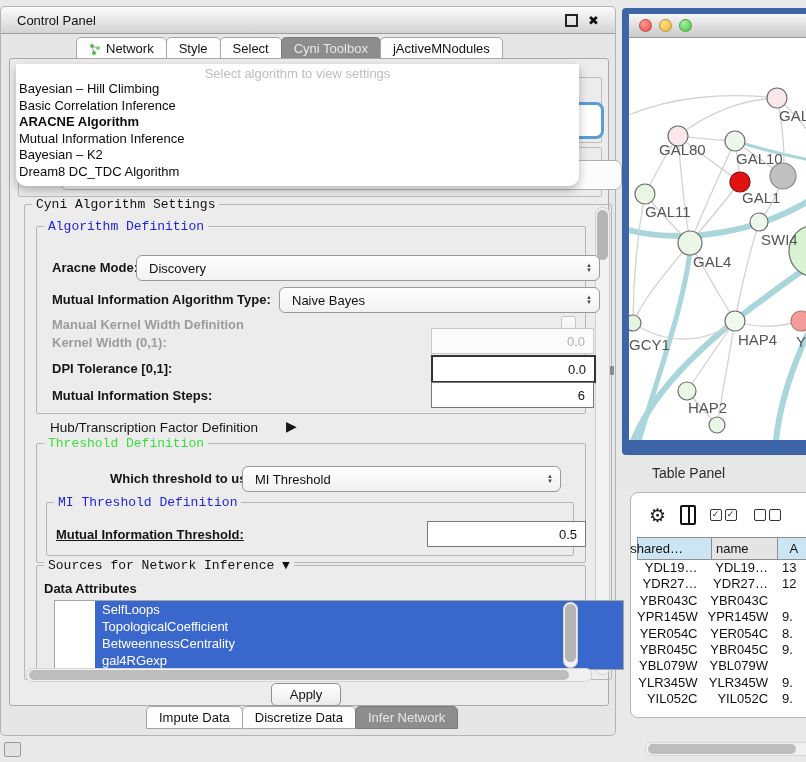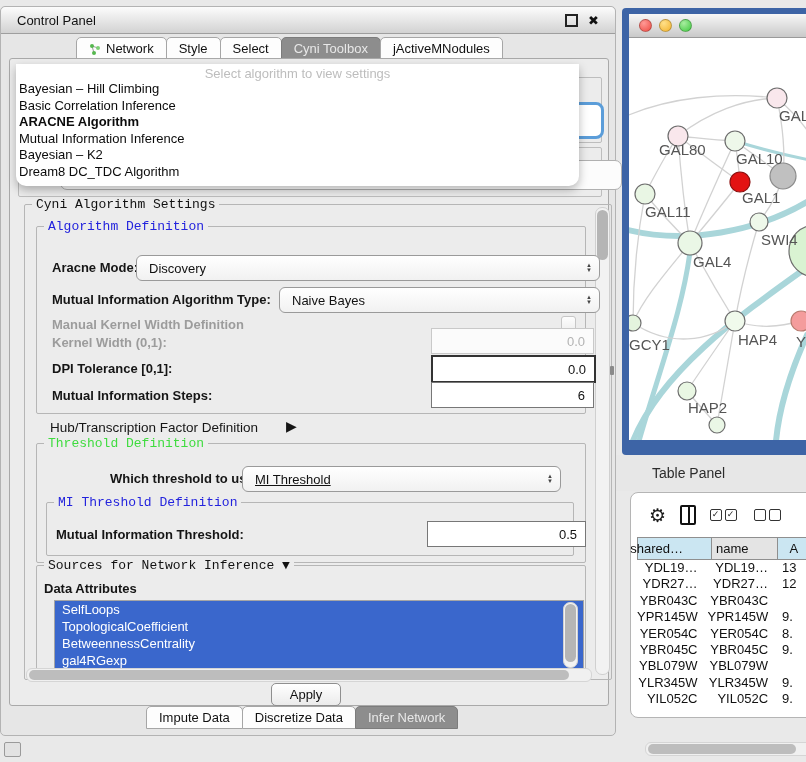--- a/index.html
+++ b/index.html
@@ -56,21 +56,21 @@
   .field.strong{border:2px solid #333;}
   .chk{position:absolute;width:13px;height:13px;border:1px solid #c6c6c6;border-radius:3px;
       background:linear-gradient(#fdfdfd,#efefef);}
   
   .sbv{position:absolute;width:13px;background:#f2f2f2;border:1px solid #d0d0d0;border-radius:7px;}
   .sbv .th{position:absolute;left:1px;right:1px;border-radius:6px;background:#b5b5b5;}
   .sbh{position:absolute;height:12px;background:#f0f0f0;border:1px solid #d5d5d5;border-radius:6px;}
   .sbh .th{position:absolute;top:1px;bottom:1px;border-radius:6px;background:#bdbdbd;}
   
   #attr-list{position:absolute;left:44px;top:592px;width:528px;height:68px;background:#fff;
-      border:1px solid #a5a5a5;overflow:hidden;}
+      border:1px solid #a5a5a5;overflow:hidden;padding-left:40px;}
   .attr-item{height:17px;line-height:17px;background:#3a67cc;color:#fff;font-size:13px;padding-left:7px;}
   
   #apply-btn{position:absolute;left:270px;top:676px;width:68px;height:21px;border:1px solid #8f8f8f;
       border-radius:5px;background:linear-gradient(#ffffff,#ebebeb);font-size:13px;
       display:flex;align-items:center;justify-content:center;}
   
   #grip{position:absolute;left:610px;top:366px;width:4px;height:9px;background:#8a8a8a;border-radius:1px;}
   #mini-sq{position:absolute;left:4px;top:742px;width:15px;height:13px;border:1px solid #9a9a9a;
       background:#e2e2e2;border-radius:2px;}
   
@@ -196,31 +196,31 @@
         <span>6</span>
       </div>
 
       <span class="lbl plain" style="left:40px;top:361px;font-size:13.5px;">Hub/Transcription Factor Definition</span>
       <span class="lbl plain" style="left:276px;top:359px;font-size:14px;">▶</span>
 
       <div class="grp" style="left:26px;top:384px;width:548px;height:118px;">
         <span class="leg leg-green">Threshold Definition</span>
       </div>
       <span class="lbl" style="left:100px;top:412px;">Which threshold to use:</span>
-      <div class="combo" style="left:232px;top:407px;width:293px;height:24px;text-decoration:underline;">
+      <div class="combo" style="left:232px;top:407px;width:293px;height:24px;">
         <span>MI Threshold</span>
         <span class="arr">
             <span>▲</span>
             <span>▼</span>
           </span>
       </div>
       <div class="grp" style="left:36px;top:443px;width:526px;height:52px;">
         <span class="leg leg-blue">MI Threshold Definition</span>
       </div>
-      <span class="lbl" style="left:46px;top:468px;">Mutual Information Threshold:</span>
+      <span class="lbl" style="left:46px;top:468px;text-decoration:underline;">Mutual Information Threshold:</span>
       <div class="field" style="left:417px;top:462px;width:141px;height:24px;">
         <span>0.5</span>
       </div>
 
       <div class="grp" style="left:26px;top:506px;width:548px;height:108px;">
         <span class="leg leg-black">
           <span>Sources for Network Inference</span>
           <span>▼</span>
         </span>
       </div>

